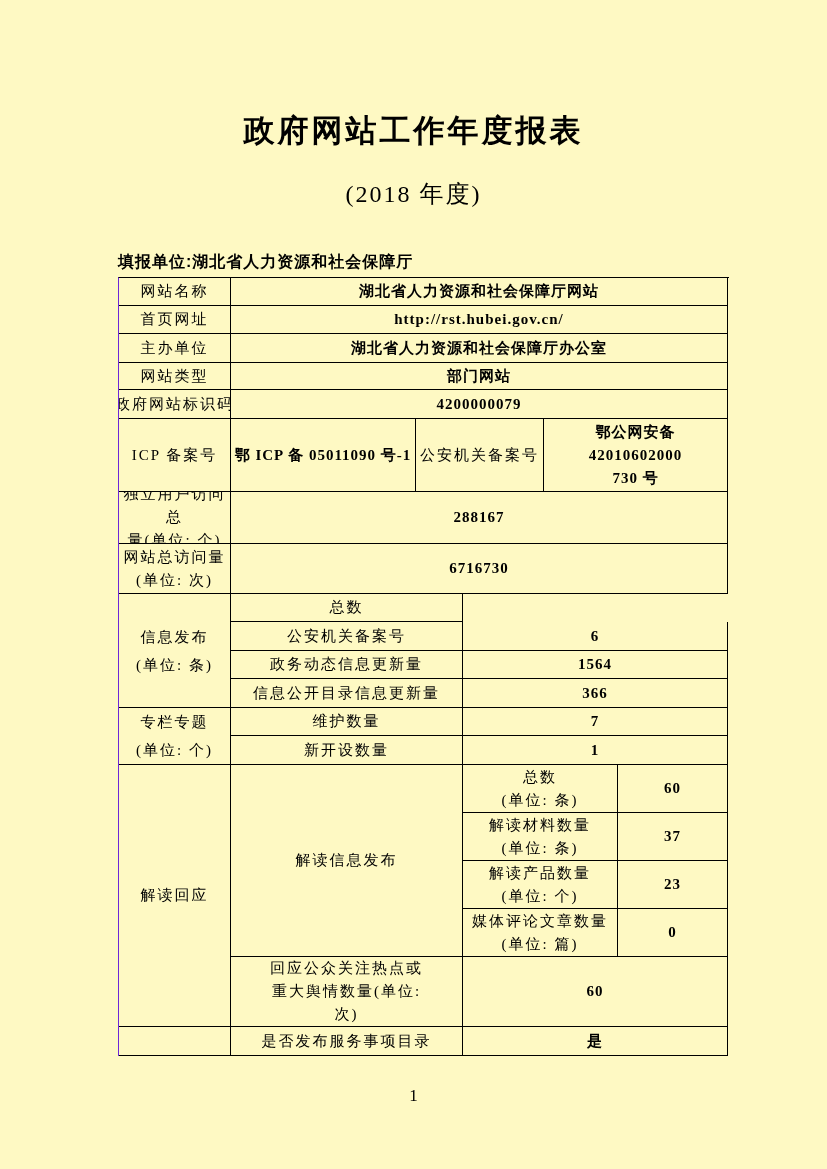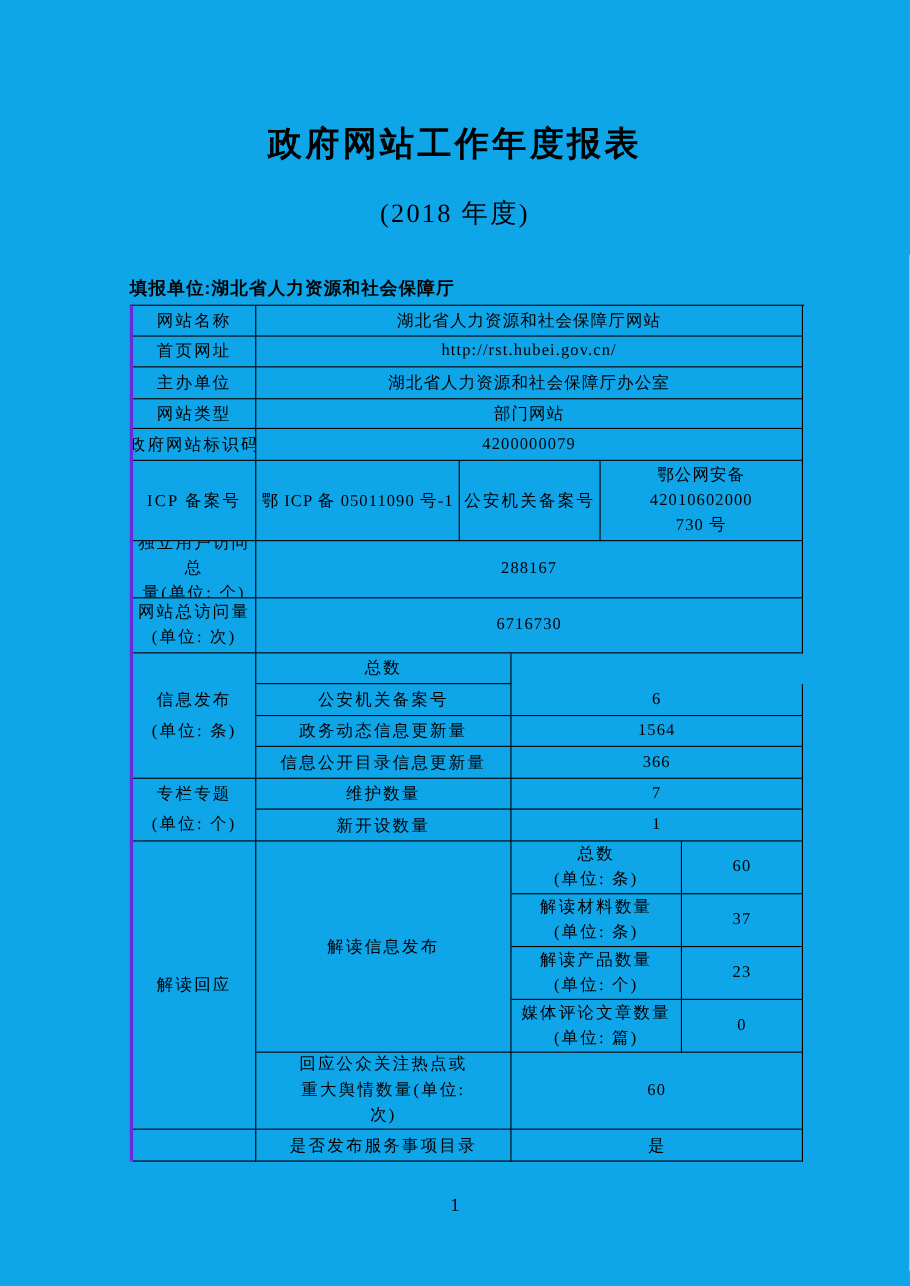--- a/index.html
+++ b/index.html
@@ -1,19 +1,19 @@
 <!DOCTYPE html>
 <html><head>
 <meta charset="utf-8">
 <style>
   html,body{margin:0;padding:0;background:#ffffff;}
   .page{
     position:relative;
     width:827px;height:1169px;
-    background:#0ea5e9;
+    background:#fef9c3;
     font-family:"Liberation Serif","DejaVu Serif",serif;
     color:#000;
     overflow:hidden;
   }
   .report-title{
     position:absolute;top:110px;left:0;width:827px;
     text-align:center;
     font-family:"Liberation Sans","DejaVu Sans",sans-serif;
     font-weight:700;font-size:31px;letter-spacing:3px;
   }
@@ -22,34 +22,34 @@
     text-align:center;
     font-size:24px;letter-spacing:2px;
   }
   .reporting-unit{
     position:absolute;top:252px;left:118px;
     font-family:"Liberation Sans","DejaVu Sans",sans-serif;
     font-weight:700;font-size:16px;letter-spacing:1px;
   }
   .rpt-table{
     position:absolute;top:277px;left:118px;width:610px;
-    border-top:1px solid #000;border-left:3px solid #6d28d9;
+    border-top:1px solid #000;border-left:1px solid #6d28d9;
     font-size:15px;
   }
   .trow{display:flex;align-items:stretch;}
   .cell{
     box-sizing:border-box;
     border-right:1px solid #000;border-bottom:1px solid #000;
     display:flex;align-items:center;justify-content:center;
     text-align:center;
     white-space:nowrap;
     letter-spacing:2px;
     overflow:hidden;
   }
-  .val{letter-spacing:1px;}
+  .val{letter-spacing:1px;font-weight:bold;}
   .prelines{white-space:pre-line;line-height:23px;}
   .lh28{line-height:28px;text-align:center;}
   .group-col{display:flex;flex-direction:column;}
   .c1{width:112px;}
   .c2{width:232px;}
   .c3{width:155px;}
   .c4{width:110px;}
   .c34{width:265px;}
   .crest{width:497px;}
   .icpv1{width:185px;}

